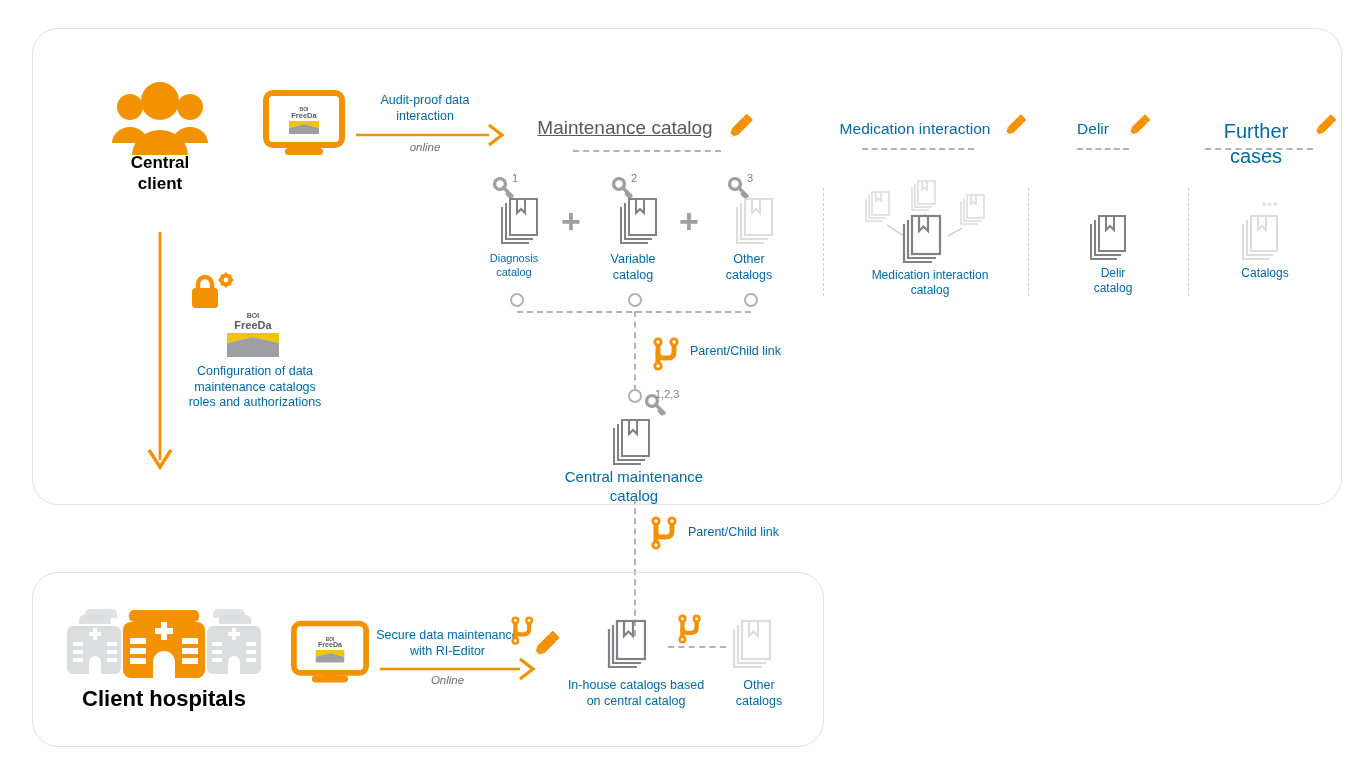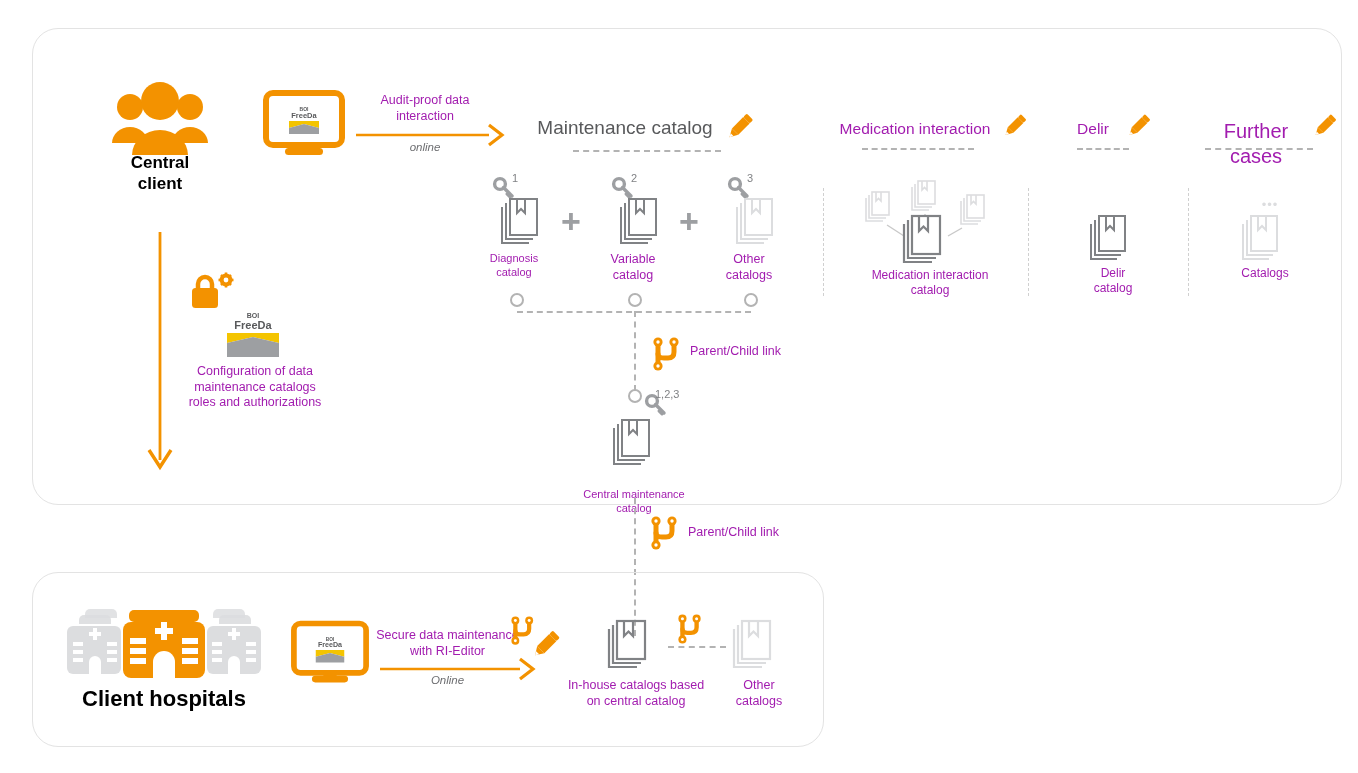--- a/index.html
+++ b/index.html
@@ -1,20 +1,20 @@
 <!DOCTYPE html>
 <html><head>
 <meta charset="utf-8">
 <style>
   html,body{margin:0;padding:0;background:#ffffff;}
   body{width:1358px;height:773px;position:relative;overflow:hidden;
        font-family:"Liberation Sans","DejaVu Sans",sans-serif;}
   .abs{position:absolute;}
   .panel{position:absolute;border:1.5px solid #e3e3e3;border-radius:26px;background:transparent;}
-  .lbl{position:absolute;color:#a21caf;text-align:center;line-height:1.25;}
+  .lbl{position:absolute;color:#0369a1;text-align:center;line-height:1.25;}
   .lbl-orange{color:#000000;}
   .ital{font-style:italic;color:#6d6e71;}
   .dash-h{position:absolute;border-top:2px dashed #b3b3b3;}
   .dash-v{position:absolute;border-left:2px dashed #b3b3b3;}
   .sep-v{position:absolute;border-left:1.5px dashed #d0d0d0;}
   svg{display:block;overflow:visible;}
   .nosel{user-select:none;}
 </style>
 </head>
 <body>
@@ -56,21 +56,21 @@
   <div>interaction</div>
 </div>
 <div class="abs" style="left:356px;top:123px;">
   <svg width="152" height="24" viewBox="0 0 152 24">
     <line x1="0" y1="12" x2="133" y2="12" stroke="#f39200" stroke-width="2.6"></line>
     <polyline points="133,2 146,12 133,22" fill="none" stroke="#f39200" stroke-width="3.2"></polyline>
   </svg>
 </div>
 <div class="lbl ital nosel" style="left:355px;top:140px;width:140px;font-size:11.5px;">online</div>
 
-<div class="lbl nosel" style="left:505px;top:116px;width:240px;font-size:19px;color:#58595b;">Maintenance catalog</div>
+<div class="lbl nosel" style="left:505px;top:116px;width:240px;font-size:19px;color:#58595b;text-decoration:underline;">Maintenance catalog</div>
 <div class="abs" style="left:722px;top:110px;">
   <svg width="34" height="34" viewBox="0 0 34 34">
     <g transform="rotate(45 17 17)">
       <rect x="13" y="2" width="9" height="5" rx="1.4" fill="#f39200"></rect>
       <rect x="13" y="7" width="9" height="16" fill="#f39200"></rect>
       <path d="M13 23 L22 23 L17.5 31 z" fill="#f39200"></path>
       <path d="M15.6 27.3 L19.4 27.3 L17.5 31 z" fill="#ffffff"></path>
     </g>
   </svg>
 </div>
@@ -189,21 +189,21 @@
     </g>
     <g stroke="#808285" fill="none" stroke-width="2">
       <rect x="17" y="28" width="27" height="36"></rect>
       <path d="M13 32 L13 68 L40 68"></path>
       <path d="M9 36 L9 72 L36 72"></path>
       <path d="M24 28 L24 42 L28 38 L32 42 L32 28"></path>
     </g>
   </svg>
 </div>
 <div class="lbl nosel" style="left:655px;top:388px;width:40px;font-size:11px;color:#808285;text-align:left;">1,2,3</div>
-<div class="lbl nosel" style="left:554px;top:468px;width:160px;font-size:11px;margin-top:20px;">
+<div class="lbl nosel" style="left:554px;top:468px;width:160px;font-size:15px;">
   <div>Central maintenance</div>
   <div>catalog</div>
 </div>
 
 <div class="abs" style="left:190px;top:272px;">
   <svg width="44" height="40" viewBox="0 0 44 40">
     <path d="M8 17 L8 12 a7 7 0 0 1 14 0 L22 17" fill="none" stroke="#f39200" stroke-width="4.5"></path>
     <rect x="2" y="16" width="26" height="20" rx="3.5" fill="#f39200"></rect>
     <g transform="translate(30,2)">
       <circle cx="6" cy="6" r="6.4" fill="#f39200"></circle>

